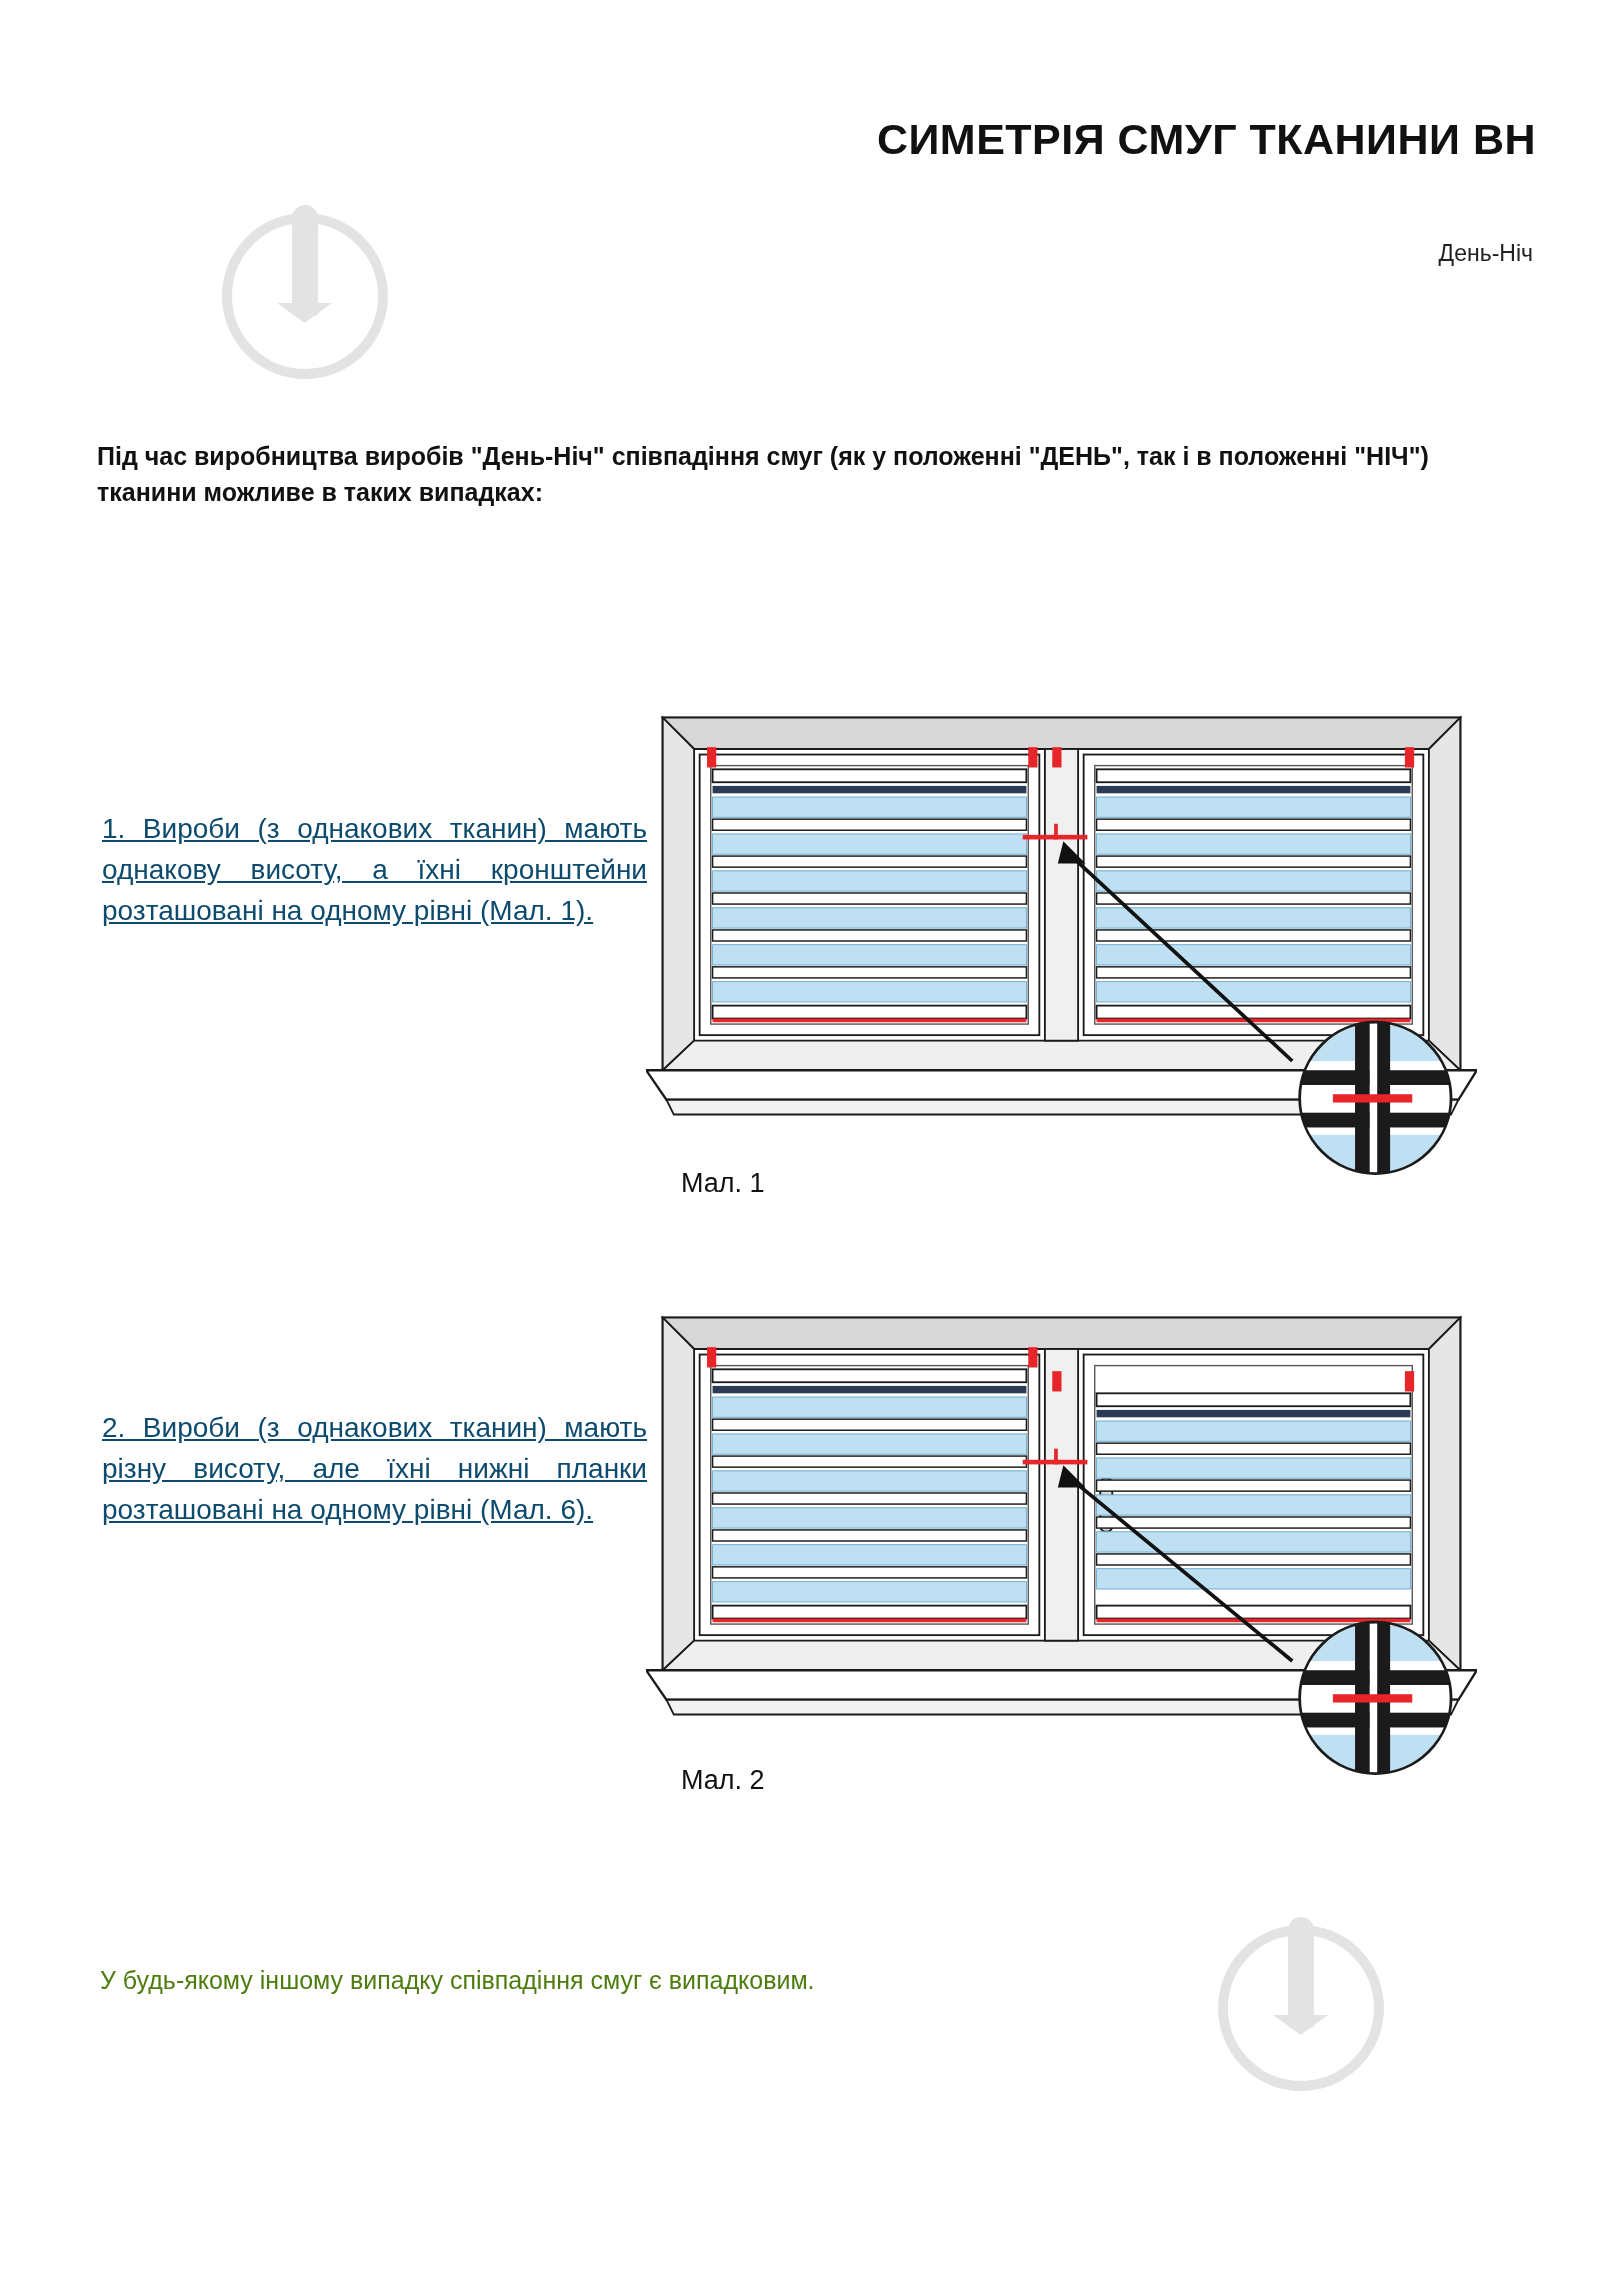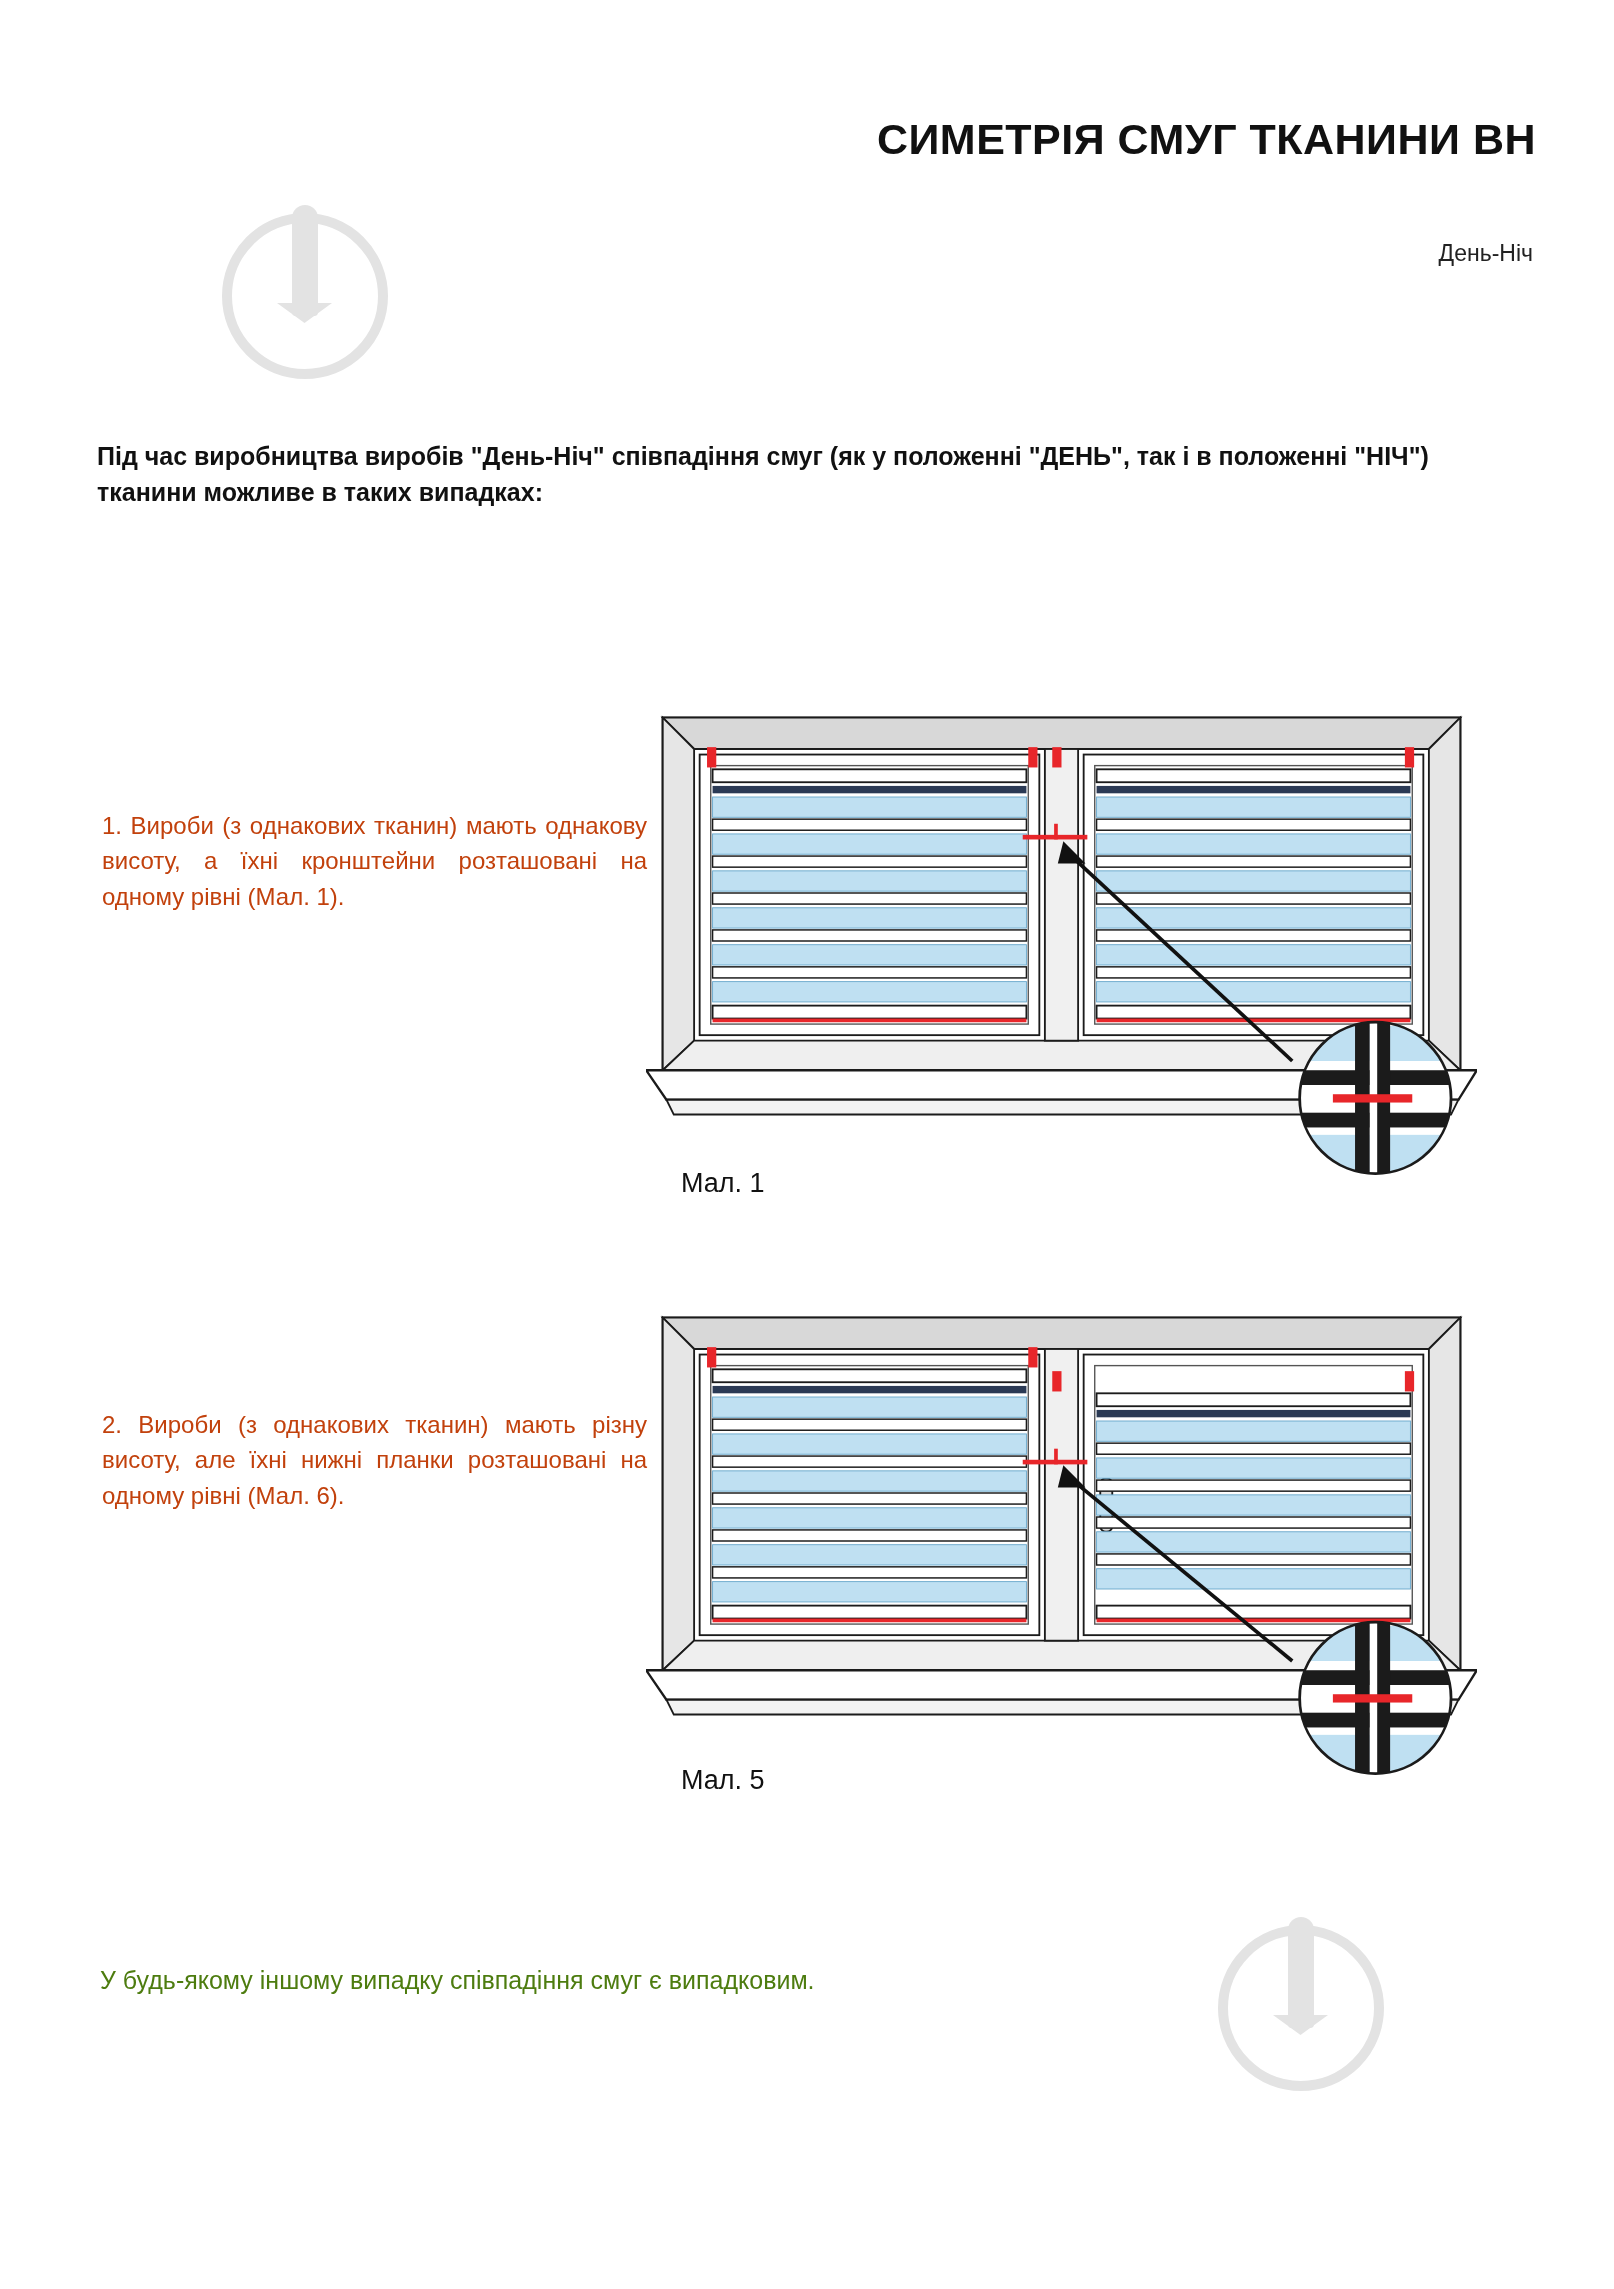--- a/index.html
+++ b/index.html
@@ -63,24 +63,25 @@
     font-size: 25px;
     font-weight: bold;
     line-height: 1.45;
     color: #111;
   }
 
   
   .item-text {
     position: absolute;
     width: 545px;
-    font-size: 24px;
+    font-size: 28px;
     line-height: 1.47;
-    color: #c2410c;
+    color: #0c4a6e;
     text-align: justify;
+    text-decoration: underline;
   }
   #item-text-1 { left: 102px; top: 808px; }
   #item-text-2 { left: 102px; top: 1407px; }
 
   
   .fig-caption {
     position: absolute;
     font-size: 27px;
     color: #111;
   }
@@ -226,21 +227,21 @@
         <rect x="790" y="348" width="16" height="164" fill="#1b1b1b"></rect>
         <rect x="784" y="348" width="8" height="164" fill="#ffffff"></rect>
         <rect x="744" y="426" width="86" height="9" fill="#e8262a"></rect>
       </g>
       <circle cx="790" cy="430" r="82" fill="none" stroke="#1b1b1b" stroke-width="3"></circle>
     </g>
   </svg>
 </div>
 
 <div class="item-text" id="item-text-2">2. Вироби (з однакових тканин) мають різну висоту, але їхні нижні планки розташовані на одному рівні (Мал. 6).</div>
-<div class="fig-caption" id="fig-caption-2">Мал. 5</div>
+<div class="fig-caption" id="fig-caption-2">Мал. 2</div>
 
 <div class="figure" id="figure-2">
   <svg width="831" height="480" viewBox="0 0 900 520" xmlns="http://www.w3.org/2000/svg">
 
     <g>
       <polygon points="18,18 882,18 882,400 18,400" fill="#ffffff" stroke="#1b1b1b" stroke-width="2.5"></polygon>
       <polygon points="18,18 52,52 848,52 882,18" fill="#d8d8d8" stroke="#1b1b1b" stroke-width="2"></polygon>
       <polygon points="18,18 52,52 52,368 18,400" fill="#e6e6e6" stroke="#1b1b1b" stroke-width="2"></polygon>
       <polygon points="882,18 848,52 848,368 882,400" fill="#e6e6e6" stroke="#1b1b1b" stroke-width="2"></polygon>
       <polygon points="18,400 52,368 848,368 882,400" fill="#efefef" stroke="#1b1b1b" stroke-width="2"></polygon>

